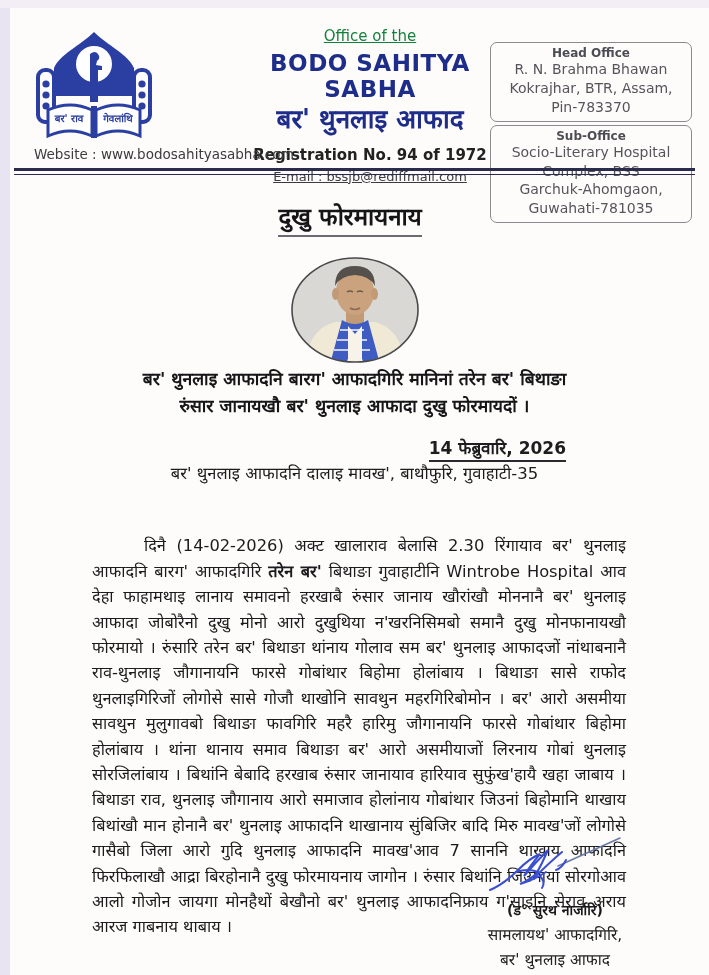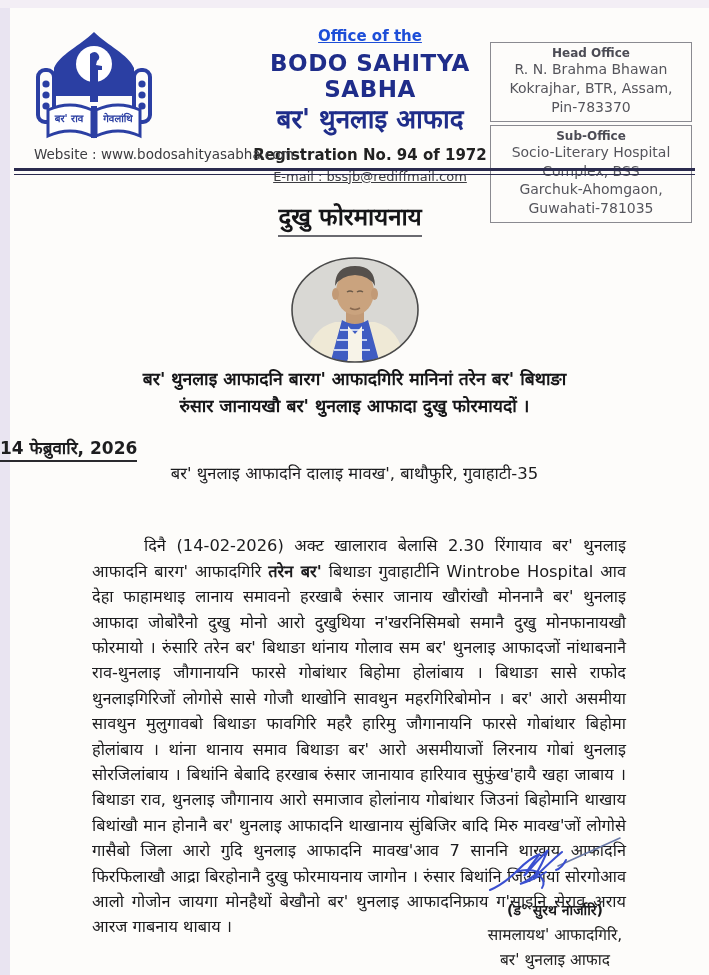--- a/index.html
+++ b/index.html
@@ -13,47 +13,47 @@
     content:"";position:absolute;left:0;top:0;width:10px;height:975px;
     background:#e9e4f1;
   }
   #page::after{
     content:"";position:absolute;left:0;top:0;width:709px;height:8px;
     background:#f3eef5;
   }
   
   .logo{position:absolute;left:30px;top:30px;width:128px;height:118px;}
   .head-center{position:absolute;left:225px;top:27px;width:290px;text-align:center;}
-  .office-of{font-size:15px;color:#1d4ed8;text-decoration:underline;margin-bottom:5px;font-weight:bold;}
+  .office-of{font-size:15px;color:#15803d;text-decoration:underline;margin-bottom:5px;}
   .org-en{font-size:23px;font-weight:bold;color:#1f2d8a;letter-spacing:.5px;line-height:1.15;}
   .org-bodo{font-size:26px;font-weight:bold;color:#1f2d8a;line-height:1.3;}
   .registration{font-size:15px;font-weight:bold;color:#222;margin-top:9px;}
   .email{font-size:13px;color:#3c3c40;margin-top:5px;text-decoration:underline;}
   .offices{position:absolute;left:490px;top:42px;width:202px;}
   .office-box{
-    border:1.5px solid #8a8a90;border-radius:0;background:#fdfcfa;
+    border:1.5px solid #8a8a90;border-radius:7px;background:#fdfcfa;
     text-align:center;padding:3px 4px 4px;color:#55555c;
   }
   .office-box + .office-box{margin-top:3px;}
   .office-title{font-size:12px;font-weight:bold;color:#4c4c55;}
   .office-line{font-size:14px;line-height:1.35;}
   .website{position:absolute;left:34px;top:146px;font-size:13.5px;color:#3c3c40;}
   .rule{
     position:absolute;left:14px;top:168px;width:681px;height:3px;
     border-top:3px solid #2b2b4e;border-bottom:1.5px solid #2b2b4e;
   }
   .title-wrap{position:absolute;left:0;top:199px;width:700px;text-align:center;}
   .doc-title{
     display:inline-block;font-size:24px;font-weight:bold;color:#151518;
     padding-bottom:3px;border-bottom:2px solid #6a6a70;
   }
   .photo-wrap{position:absolute;left:0;top:256px;width:709px;text-align:center;}
   .subtitle{position:absolute;left:0;top:366px;width:709px;text-align:center;
     font-size:17.5px;font-weight:bold;color:#161618;line-height:1.55;}
-  .date-line{position:absolute;left:0;top:436px;width:566px;text-align:left;}
+  .date-line{position:absolute;left:0;top:436px;width:566px;text-align:right;}
   .doc-date{display:inline-block;font-size:17px;font-weight:bold;
     border-bottom:2px solid #2a2a2e;padding-bottom:1px;}
   .venue{position:absolute;left:0;top:461px;width:709px;text-align:center;
     font-size:16.5px;color:#1c1c1e;}
   .body-para{
     position:absolute;left:92px;top:517px;width:534px;
     font-size:16.3px;line-height:25.4px;text-align:justify;text-indent:52px;
     color:#1b1b1d;
   }
   .body-para b{font-weight:bold;}

